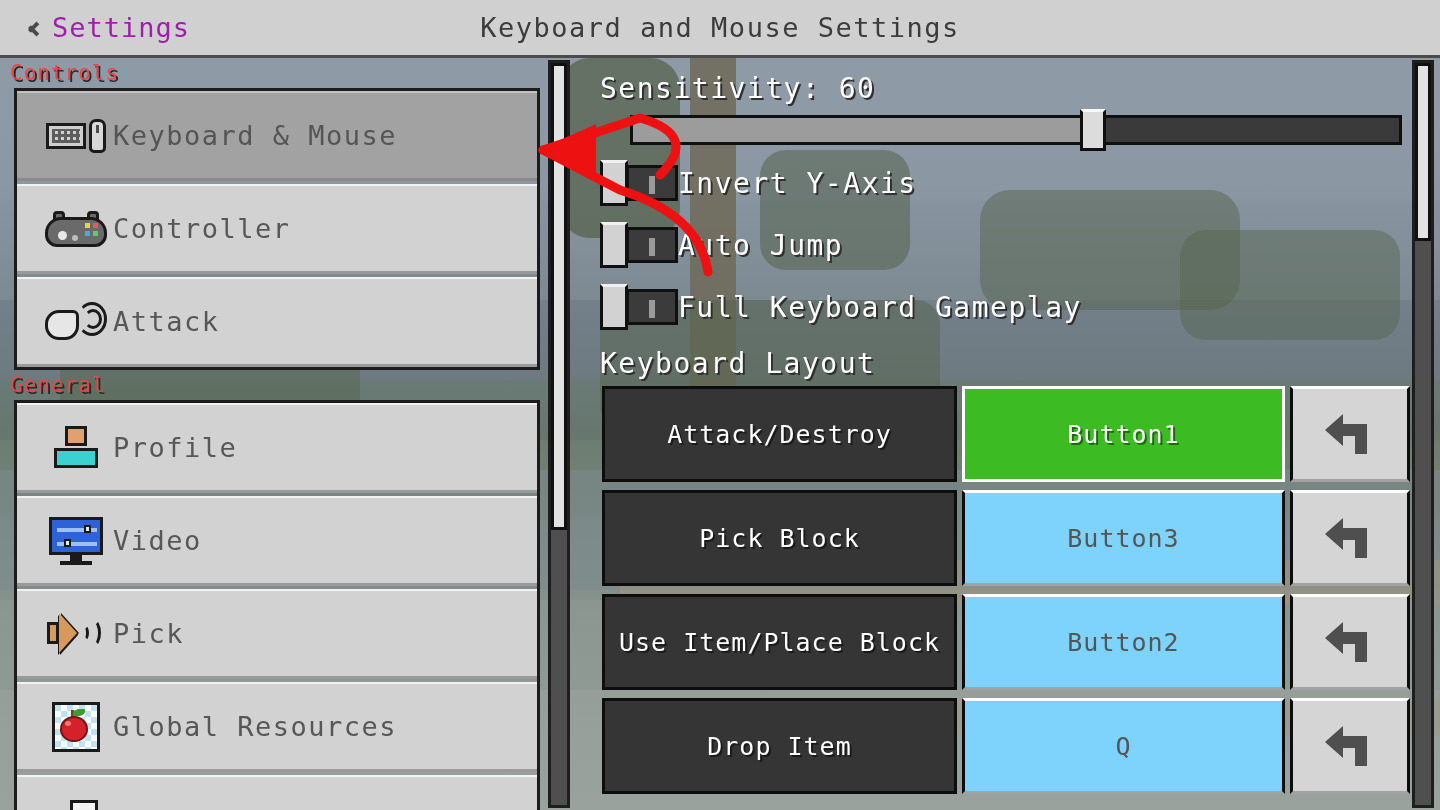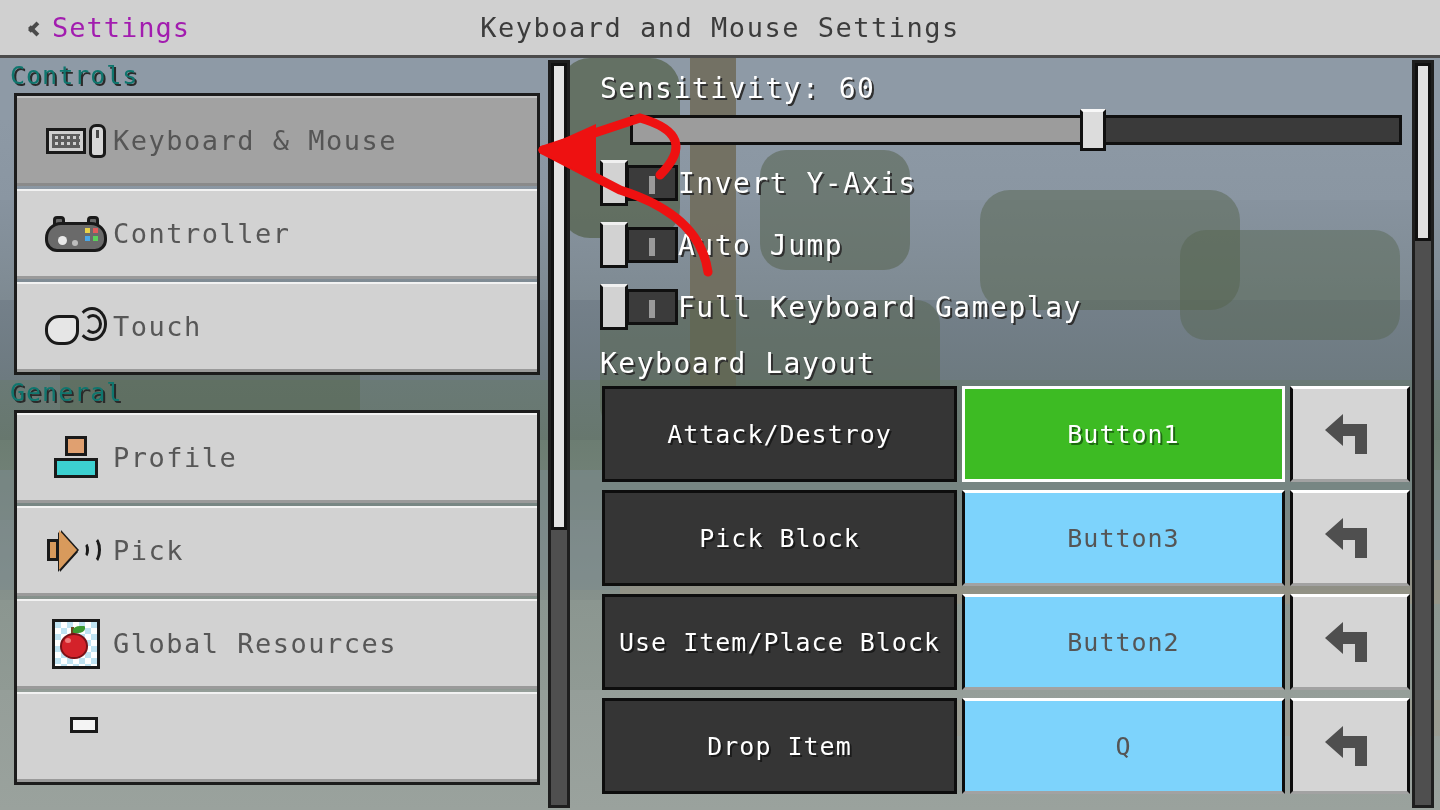--- a/index.html
+++ b/index.html
@@ -111,22 +111,22 @@
     left: 0; top: 58px;
     width: 580px; height: 752px;
     overflow: hidden;
   }
   .side-inner {
     position: absolute;
     left: 0; top: 0;
     width: 545px;
   }
   .group-head {
-    font-size: 25px;
-    color: #0f766e;
+    font-size: 21px;
+    color: #ef4444;
     letter-spacing: 1px;
     padding: 3px 0 3px 10px;
     text-shadow: 2px 2px 0 #2a2a2a;
   }
   .group-box {
     border: 3px solid #1c1c1c;
     margin: 0 5px 0 14px;
   }
   .side-item {
     position: relative;
@@ -550,33 +550,48 @@
             <span class="side-label">Controller</span>
           </div>
           <div class="side-item">
             <span class="side-icon">
               <span class="ic ic-touch">
                 <span class="palm"></span>
                 <span class="sw"></span>
                 <span class="sw2"></span>
               </span>
             </span>
-            <span class="side-label">Touch</span>
+            <span class="side-label">Attack</span>
           </div>
         </div>
         <div class="group-head">General</div>
         <div class="group-box">
           <div class="side-item">
             <span class="side-icon">
               <span class="ic ic-prof">
                 <span class="head"></span>
                 <span class="body"></span>
               </span>
             </span>
             <span class="side-label">Profile</span>
+          </div>
+          <div class="side-item">
+            <span class="side-icon">
+              <span class="ic ic-vid">
+                <span class="screen">
+                  <span class="bar" style="left:5px;top:8px;width:40px;"></span>
+                  <span class="knob" style="left:32px;top:5px;"></span>
+                  <span class="bar" style="left:5px;top:22px;width:40px;"></span>
+                  <span class="knob" style="left:12px;top:19px;"></span>
+                </span>
+                <span class="stand"></span>
+                <span class="foot"></span>
+              </span>
+            </span>
+            <span class="side-label">Video</span>
           </div>
           <div class="side-item">
             <span class="side-icon">
               <span class="ic ic-aud">
                 <span class="spk"></span>
                 <span class="cone"></span>
                 <span class="wv w1"></span>
                 <span class="wv w2"></span>
               </span>
             </span>

